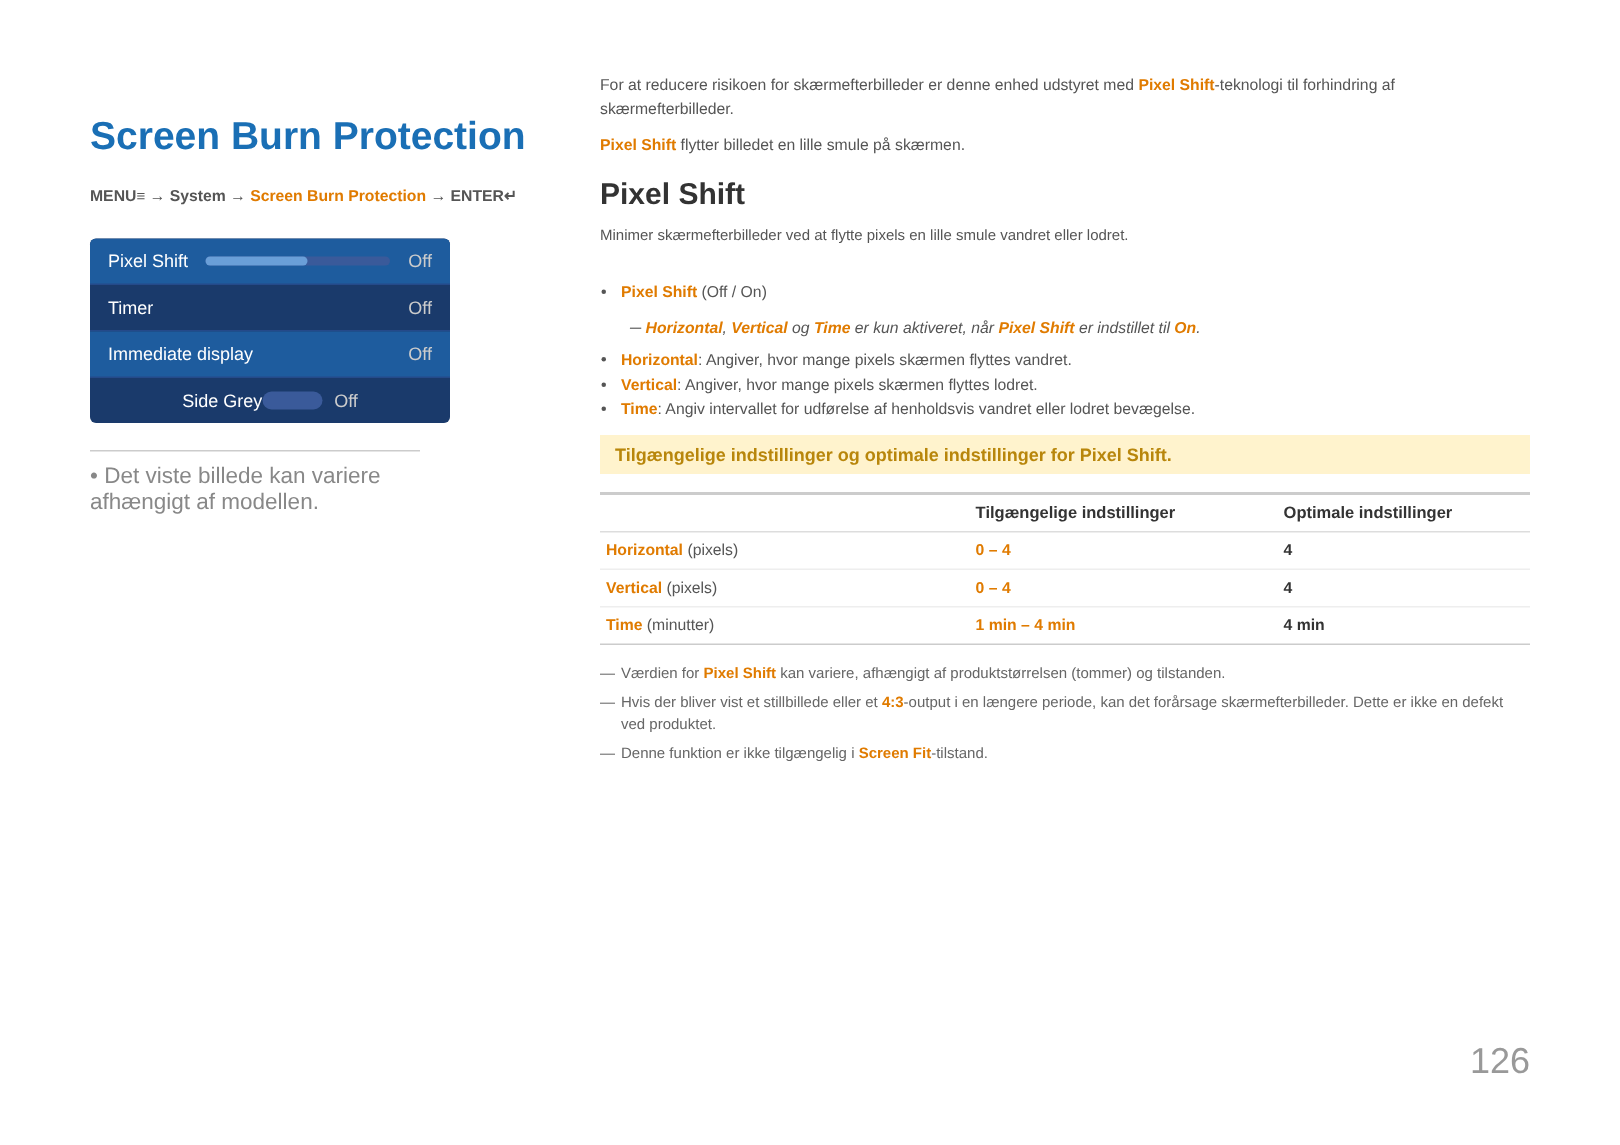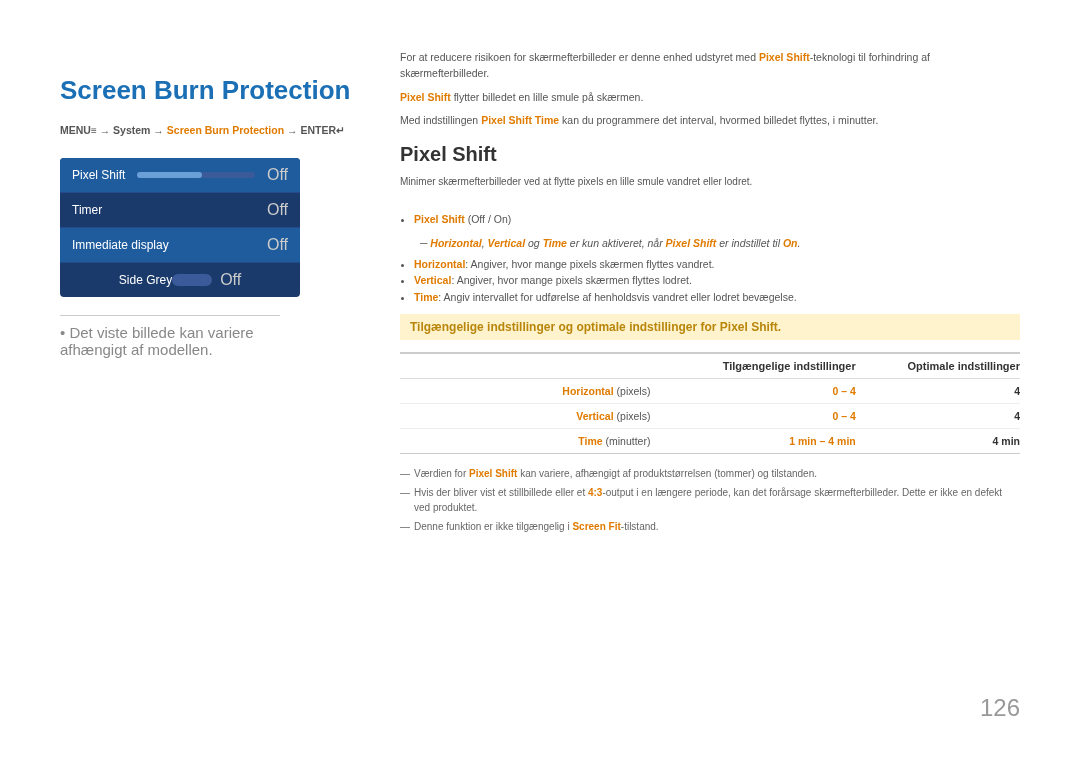--- a/index.html
+++ b/index.html
@@ -64,21 +64,21 @@
       border-bottom: none;
       justify-content: center;
     }
     .menu-row.highlighted {
       background: #1e5c9e;
     }
     .menu-row .label {
       font-size: 12px;
     }
     .menu-row .value {
-      font-size: 16px;
+      font-size: 12px;
       color: #ccc;
     }
     .menu-row .slider-track {
       flex: 1;
       height: 6px;
       background: #3a5a9a;
       margin: 0 12px;
       border-radius: 3px;
       position: relative;
     }
@@ -164,21 +164,20 @@
       margin-bottom: 12px;
       font-size: 12px;
       font-weight: bold;
       color: #b8860b;
     }
     .table-container {
       width: 100%;
       border-top: 2px solid #ccc;
       border-bottom: 1px solid #ccc;
       margin-bottom: 12px;
-      text-align: right;
     }
     .table-header {
       display: flex;
       padding: 6px 0;
       border-bottom: 1px solid #ddd;
     }
     .table-header .col1 {
       flex: 1.2;
       font-size: 11px;
       font-weight: bold;
@@ -298,23 +297,20 @@
 
     <div class="image-note">Det viste billede kan variere afhængigt af modellen.</div>
   </div>
 
   <div class="right-column">
     <p class="intro-text">
       For at reducere risikoen for skærmefterbilleder er denne enhed udstyret med <span class="bold-orange">Pixel Shift</span>-teknologi til forhindring af skærmefterbilleder.
     </p>
     <p class="intro-text">
       <span class="bold-orange">Pixel Shift</span> flytter billedet en lille smule på skærmen.
-    </p>
-    <p class="intro-text">
-      Med indstillingen <span class="bold-orange">Pixel Shift Time</span> kan du programmere det interval, hvormed billedet flyttes, i minutter.
     </p>
 
     <h2 class="section-title">Pixel Shift</h2>
 
     <p class="body-text">Minimer skærmefterbilleder ved at flytte pixels en lille smule vandret eller lodret.</p>
 
     <ul class="bullet-list">
       <li>
         <span class="orange">Pixel Shift</span> (Off / On)
       </li>

